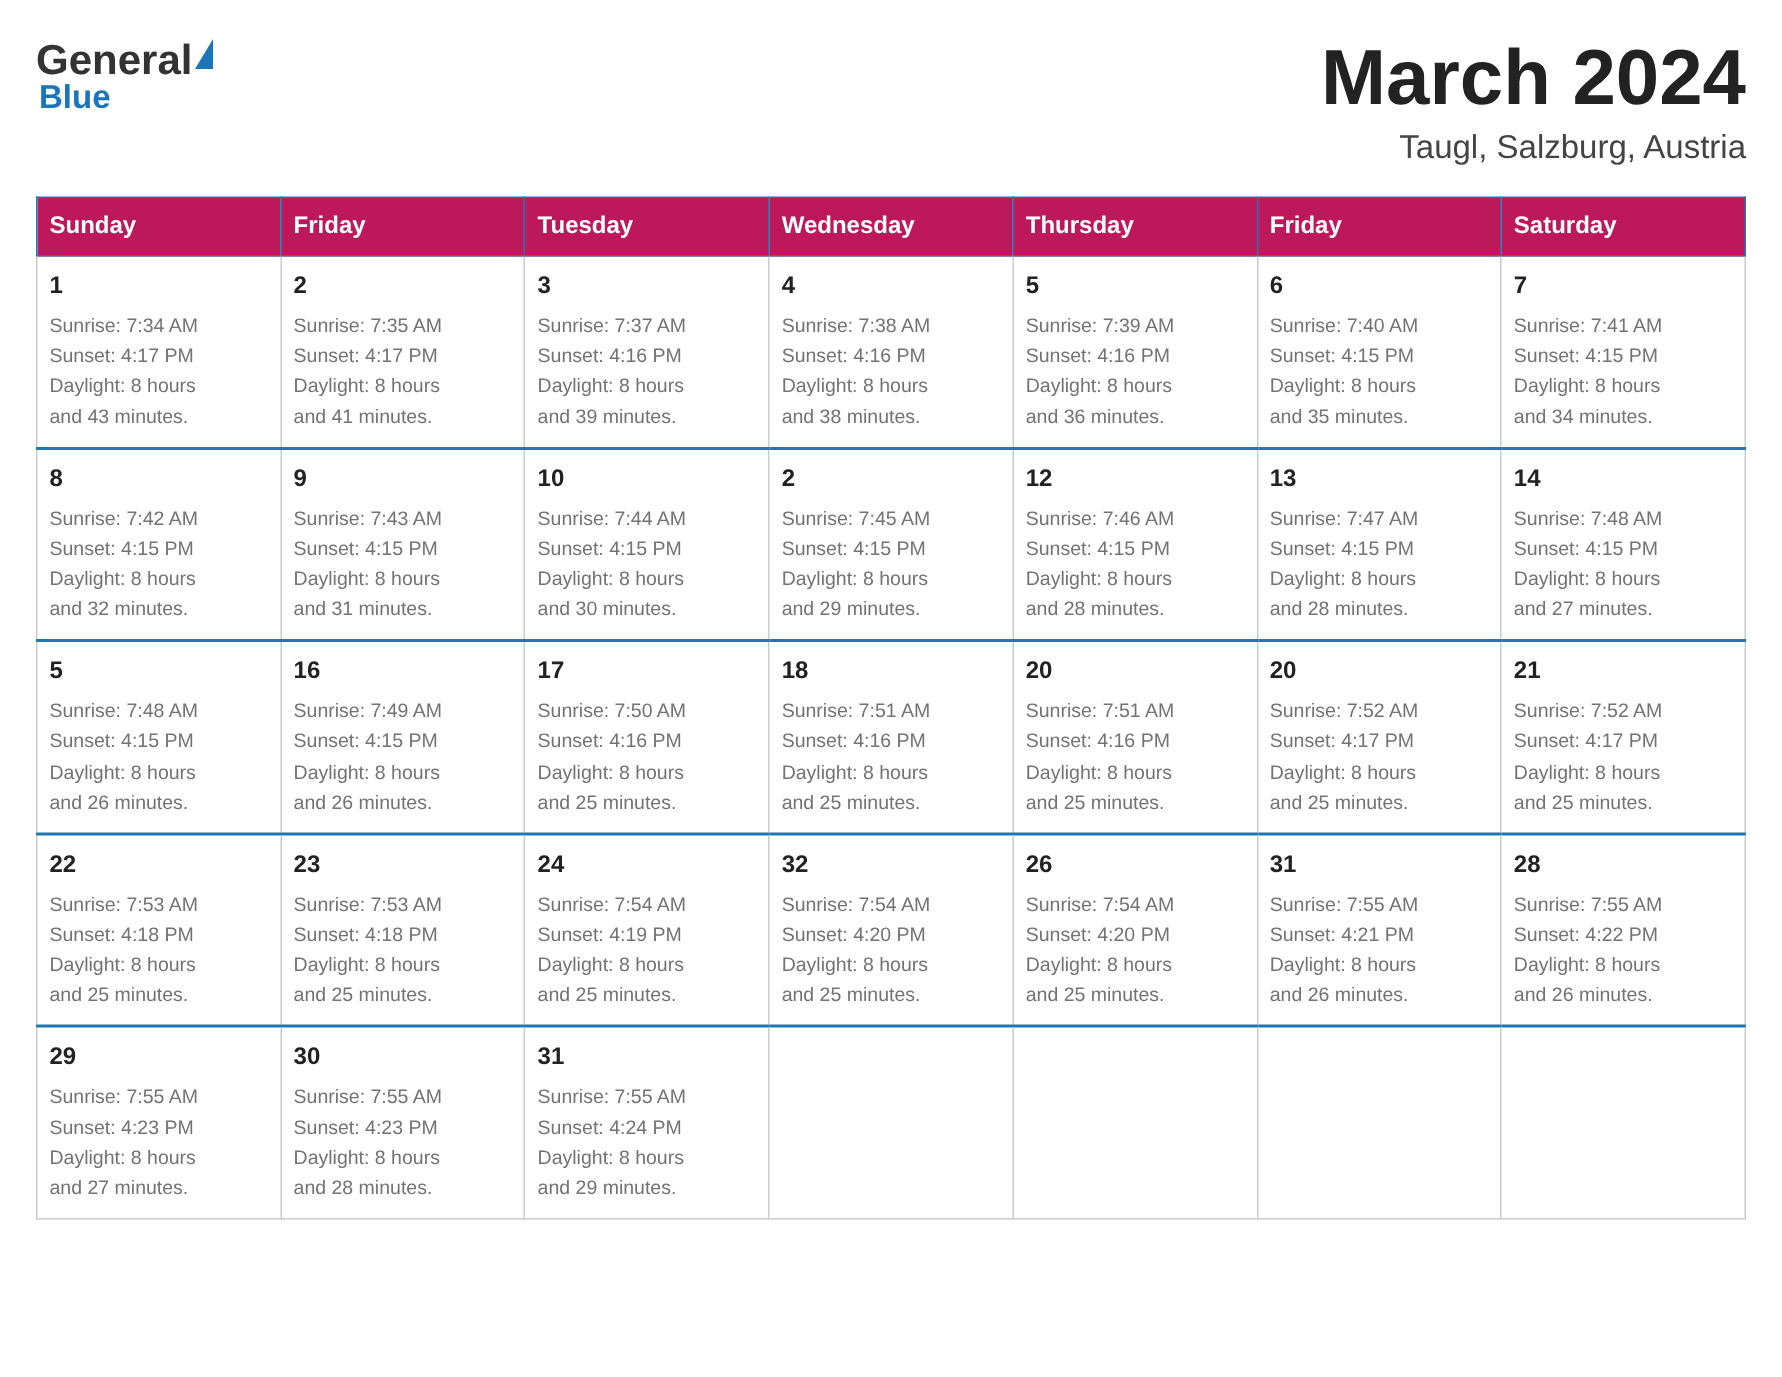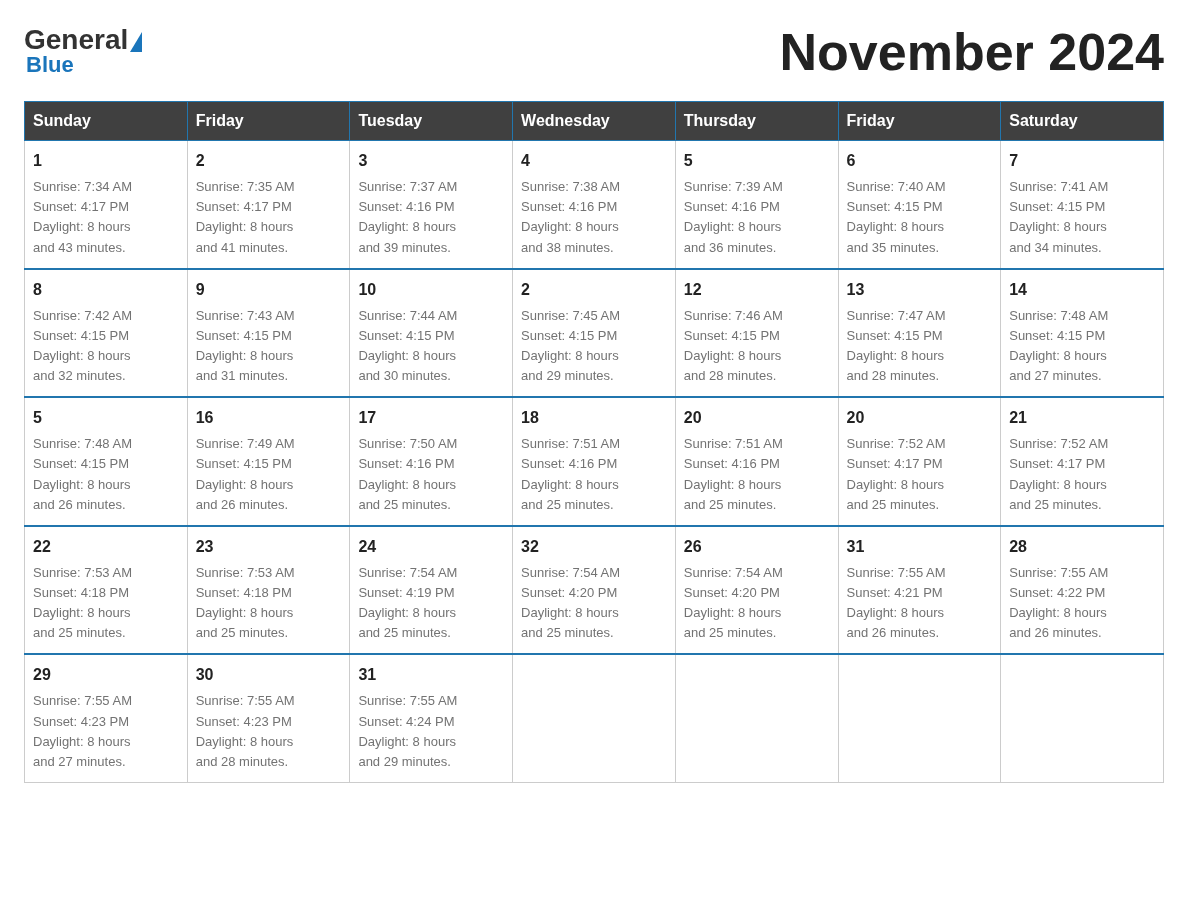--- a/index.html
+++ b/index.html
@@ -19,21 +19,21 @@
     .logo {
       display: flex;
       flex-direction: column;
       align-items: flex-start;
     }
     .logo-text {
       font-size: 28px;
       font-weight: bold;
       color: #333;
       display: flex;
-      align-items: center;
+      align-items: flex-start;
     }
     .logo-general { color: #333; }
     .logo-triangle {
       width: 0;
       height: 0;
       border-left: 12px solid transparent;
       border-right: 0px solid transparent;
       border-bottom: 20px solid #1a75bb;
       display: inline-block;
       margin-left: 2px;
@@ -60,21 +60,21 @@
       font-size: 22px;
       color: #444;
       margin-top: 4px;
     }
     .calendar-table {
       width: 100%;
       border-collapse: collapse;
       table-layout: fixed;
     }
     .calendar-table th {
-      background-color: #404040;
+      background-color: #be185d;
       color: #fff;
       font-size: 16px;
       font-weight: bold;
       padding: 10px 8px;
       text-align: left;
       border: 1px solid #2176ae;
     }
     .calendar-table td {
       vertical-align: top;
       padding: 8px 8px 10px 8px;
@@ -108,21 +108,22 @@
 
 <div class="header">
   <div class="logo">
     <div class="logo-text">
       <span class="logo-general">General</span>
       <span class="logo-triangle"></span>
     </div>
     <div class="logo-subtitle">Blue</div>
   </div>
   <div class="title-block">
-    <div class="month-title">November 2024</div>
+    <div class="month-title">March 2024</div>
+    <div class="location-title">Taugl, Salzburg, Austria</div>
   </div>
 </div>
 
 <table class="calendar-table">
   <thead>
     <tr>
       <th>Sunday</th>
       <th>Friday</th>
       <th>Tuesday</th>
       <th>Wednesday</th>

